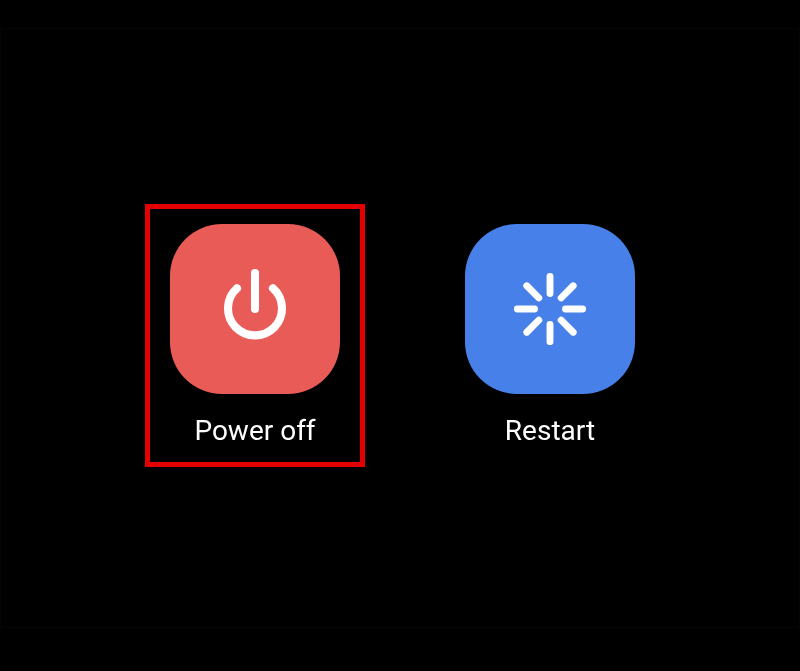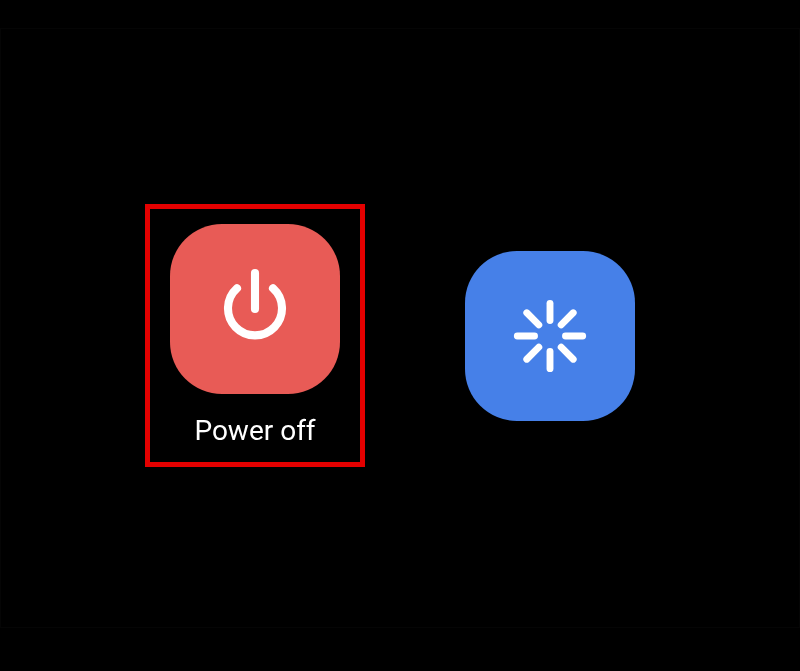--- a/index.html
+++ b/index.html
@@ -90,15 +90,16 @@
           <line x1="50" y1="68" x2="50" y2="88"></line>
           <line x1="12" y1="50" x2="32" y2="50"></line>
           <line x1="68" y1="50" x2="88" y2="50"></line>
           <line x1="23" y1="23" x2="37" y2="37"></line>
           <line x1="63" y1="63" x2="77" y2="77"></line>
           <line x1="77" y1="23" x2="63" y2="37"></line>
           <line x1="37" y1="63" x2="23" y2="77"></line>
         </g>
       </svg>
     </div>
+    <div class="label">Restart</div>
   </div>
 
 </div>
 
 </body></html>

